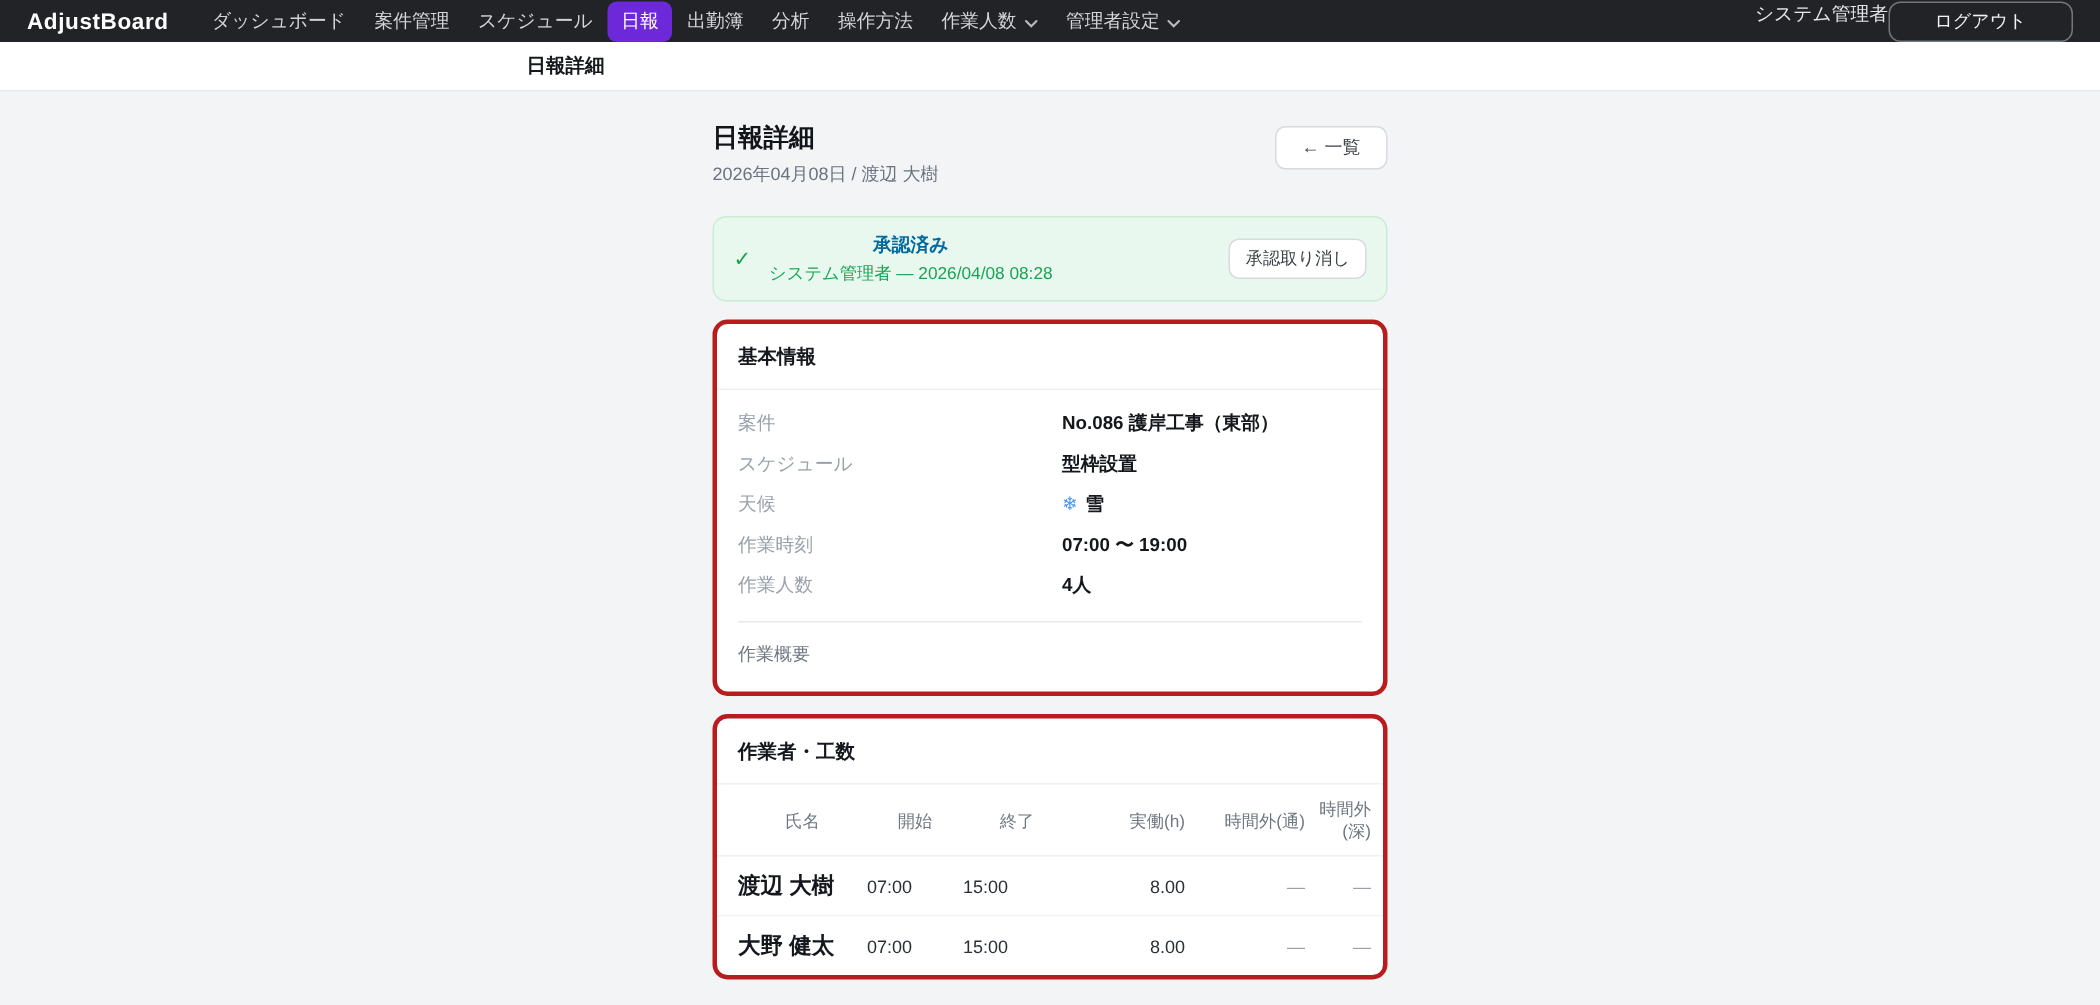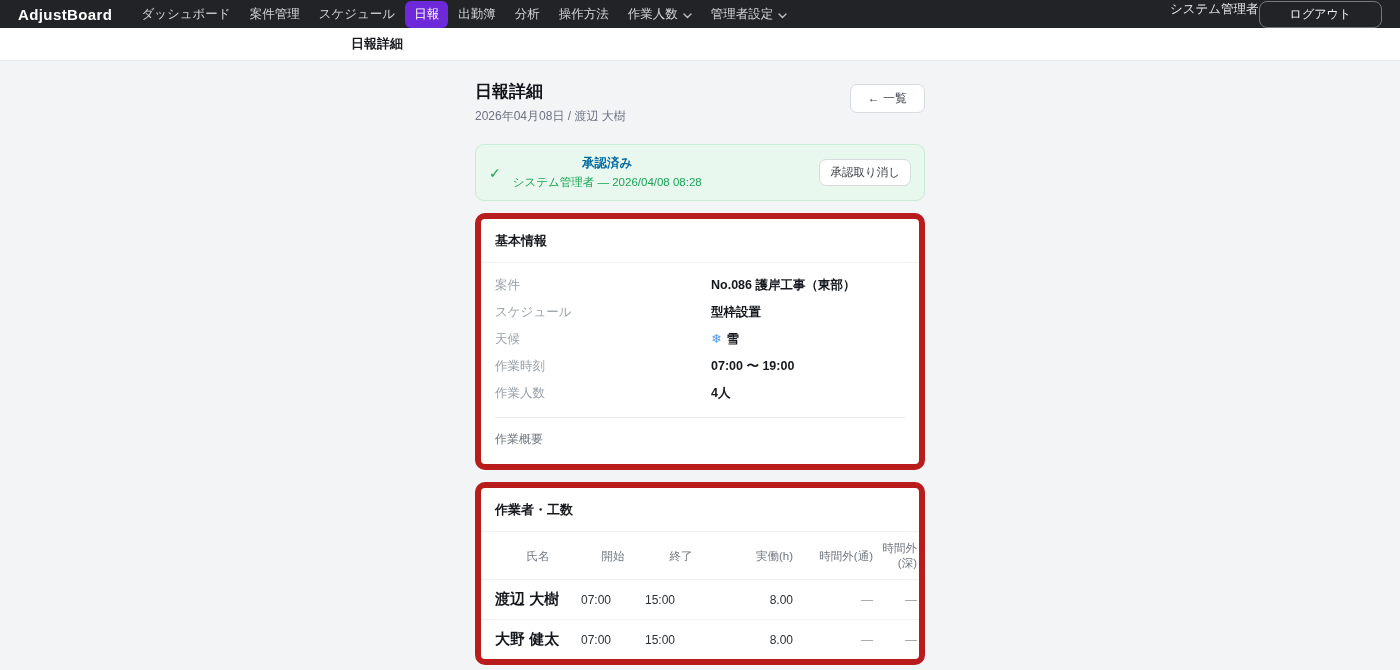--- a/index.html
+++ b/index.html
@@ -113,21 +113,21 @@
     font-size: 11.5px;
     color: #3a3f46;
     font-family: Liberation Serif, serif;
     cursor: pointer;
     white-space: nowrap;
   }
 
   
   .card {
     background: #ffffff;
-    border: 6px solid #b91c1c;
+    border: 3px solid #b91c1c;
     border-radius: 10px;
     margin-top: 12px;
     overflow: hidden;
   }
   .card-title {
     padding: 13px 14px 12px;
     font-size: 13px;
     font-weight: 700;
     color: #16181d;
     border-bottom: 1px solid #eef0f3;

